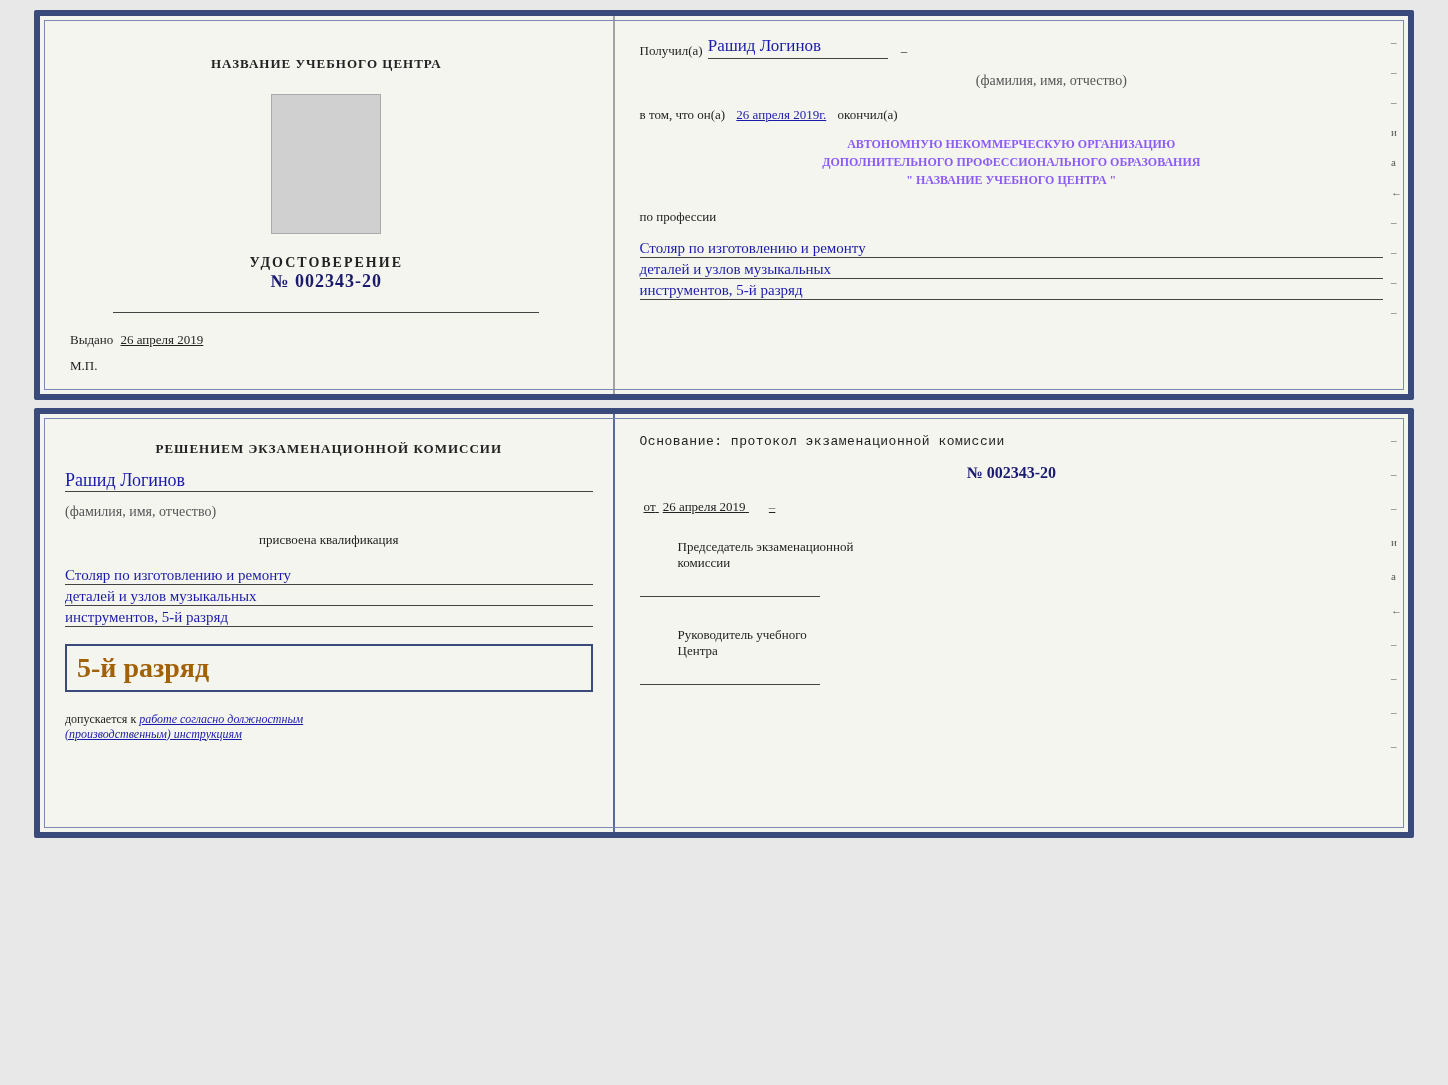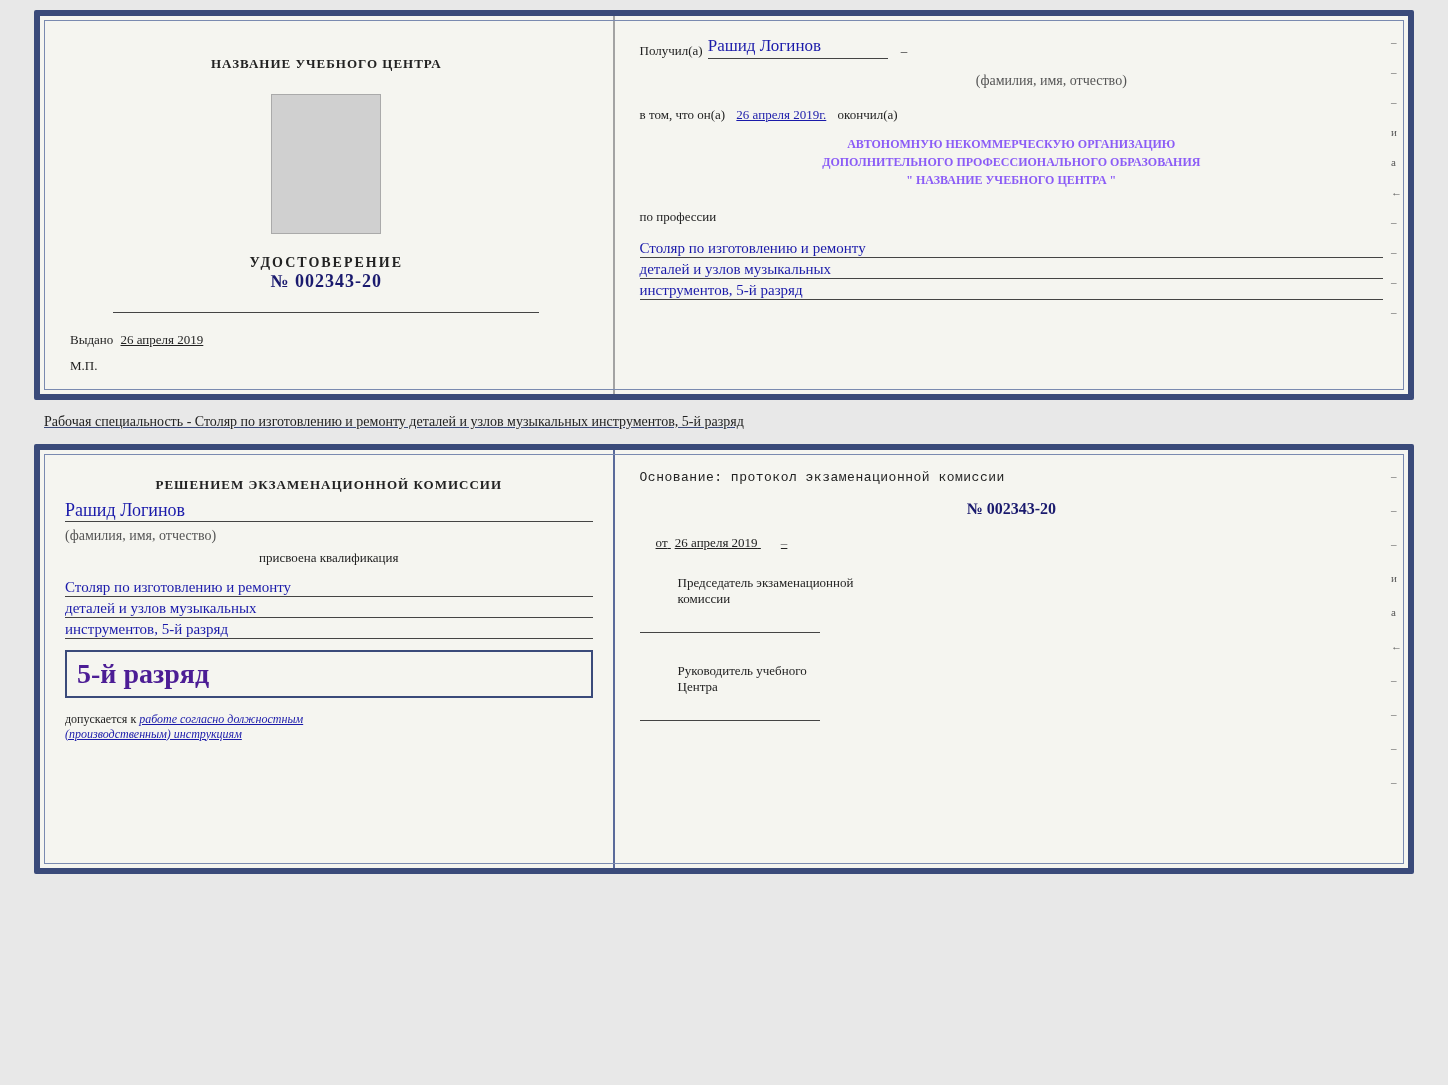--- a/index.html
+++ b/index.html
@@ -234,20 +234,21 @@
       z-index: 1;
     }
 
     
     .left-panel-bottom {
       width: 42%;
       border-right: 2px solid #5a6a9a;
       padding: 25px 20px 4px 25px;
       display: flex;
       flex-direction: column;
+      gap: 6px;
     }
 
     .decision-text {
       font-size: 13px;
       color: #222;
       text-align: center;
       letter-spacing: 1px;
       font-weight: bold;
       text-transform: uppercase;
       line-height: 1.5;
@@ -277,21 +278,21 @@
     .highlighted-box {
       border: 2.5px solid #3a4a7a;
       padding: 6px 10px;
       margin: 8px 0;
       display: inline-block;
     }
 
     .highlighted-text {
       font-size: 28px;
       font-weight: bold;
-      color: #4c1d95;
+      color: #a16207;
       display: block;
     }
 
     .допускается-text {
       font-size: 12px;
       color: #222;
       margin-top: 6px;
     }
 
     .italic-handwritten {
@@ -323,21 +324,21 @@
       font-size: 16px;
       font-weight: bold;
       color: #1a1a6e;
       text-align: center;
       margin: 5px 0;
     }
 
     .protocol-date {
       font-size: 13px;
       color: #222;
-      margin: 2px 16px;
+      margin: 2px 4px;
       text-decoration: underline;
     }
 
     .chairman-text {
       font-size: 13px;
       color: #222;
       margin-top: 12px;
       margin-left: 38px;
     }
 
@@ -419,21 +420,20 @@
 
       <div class="profession-label">по профессии</div>
       <div class="qualification-lines">
         <span class="handwritten-profession">Столяр по изготовлению и ремонту</span>
         <span class="handwritten-profession">деталей и узлов музыкальных</span>
         <span class="handwritten-profession">инструментов, 5-й разряд</span>
       </div>
     </div>
   </div>
 
-  <div class="specialty-text">Рабочая специальность - Столяр по изготовлению и ремонту деталей и узлов музыкальных инструментов, 5-й разряд</div>
 
   <div class="doc-bottom doc-outer-border">
 
     <div class="left-panel-bottom">
       <div class="decision-text">Решением экзаменационной комиссии</div>
       <span class="decision-name">Рашид Логинов</span>
       <div class="fio-hint" style="margin-left:0; text-align:left;">(фамилия, имя, отчество)</div>
       <div class="assigned-text">присвоена квалификация</div>
       <div class="qualification-lines">
         <span class="handwritten-profession">Столяр по изготовлению и ремонту</span>

